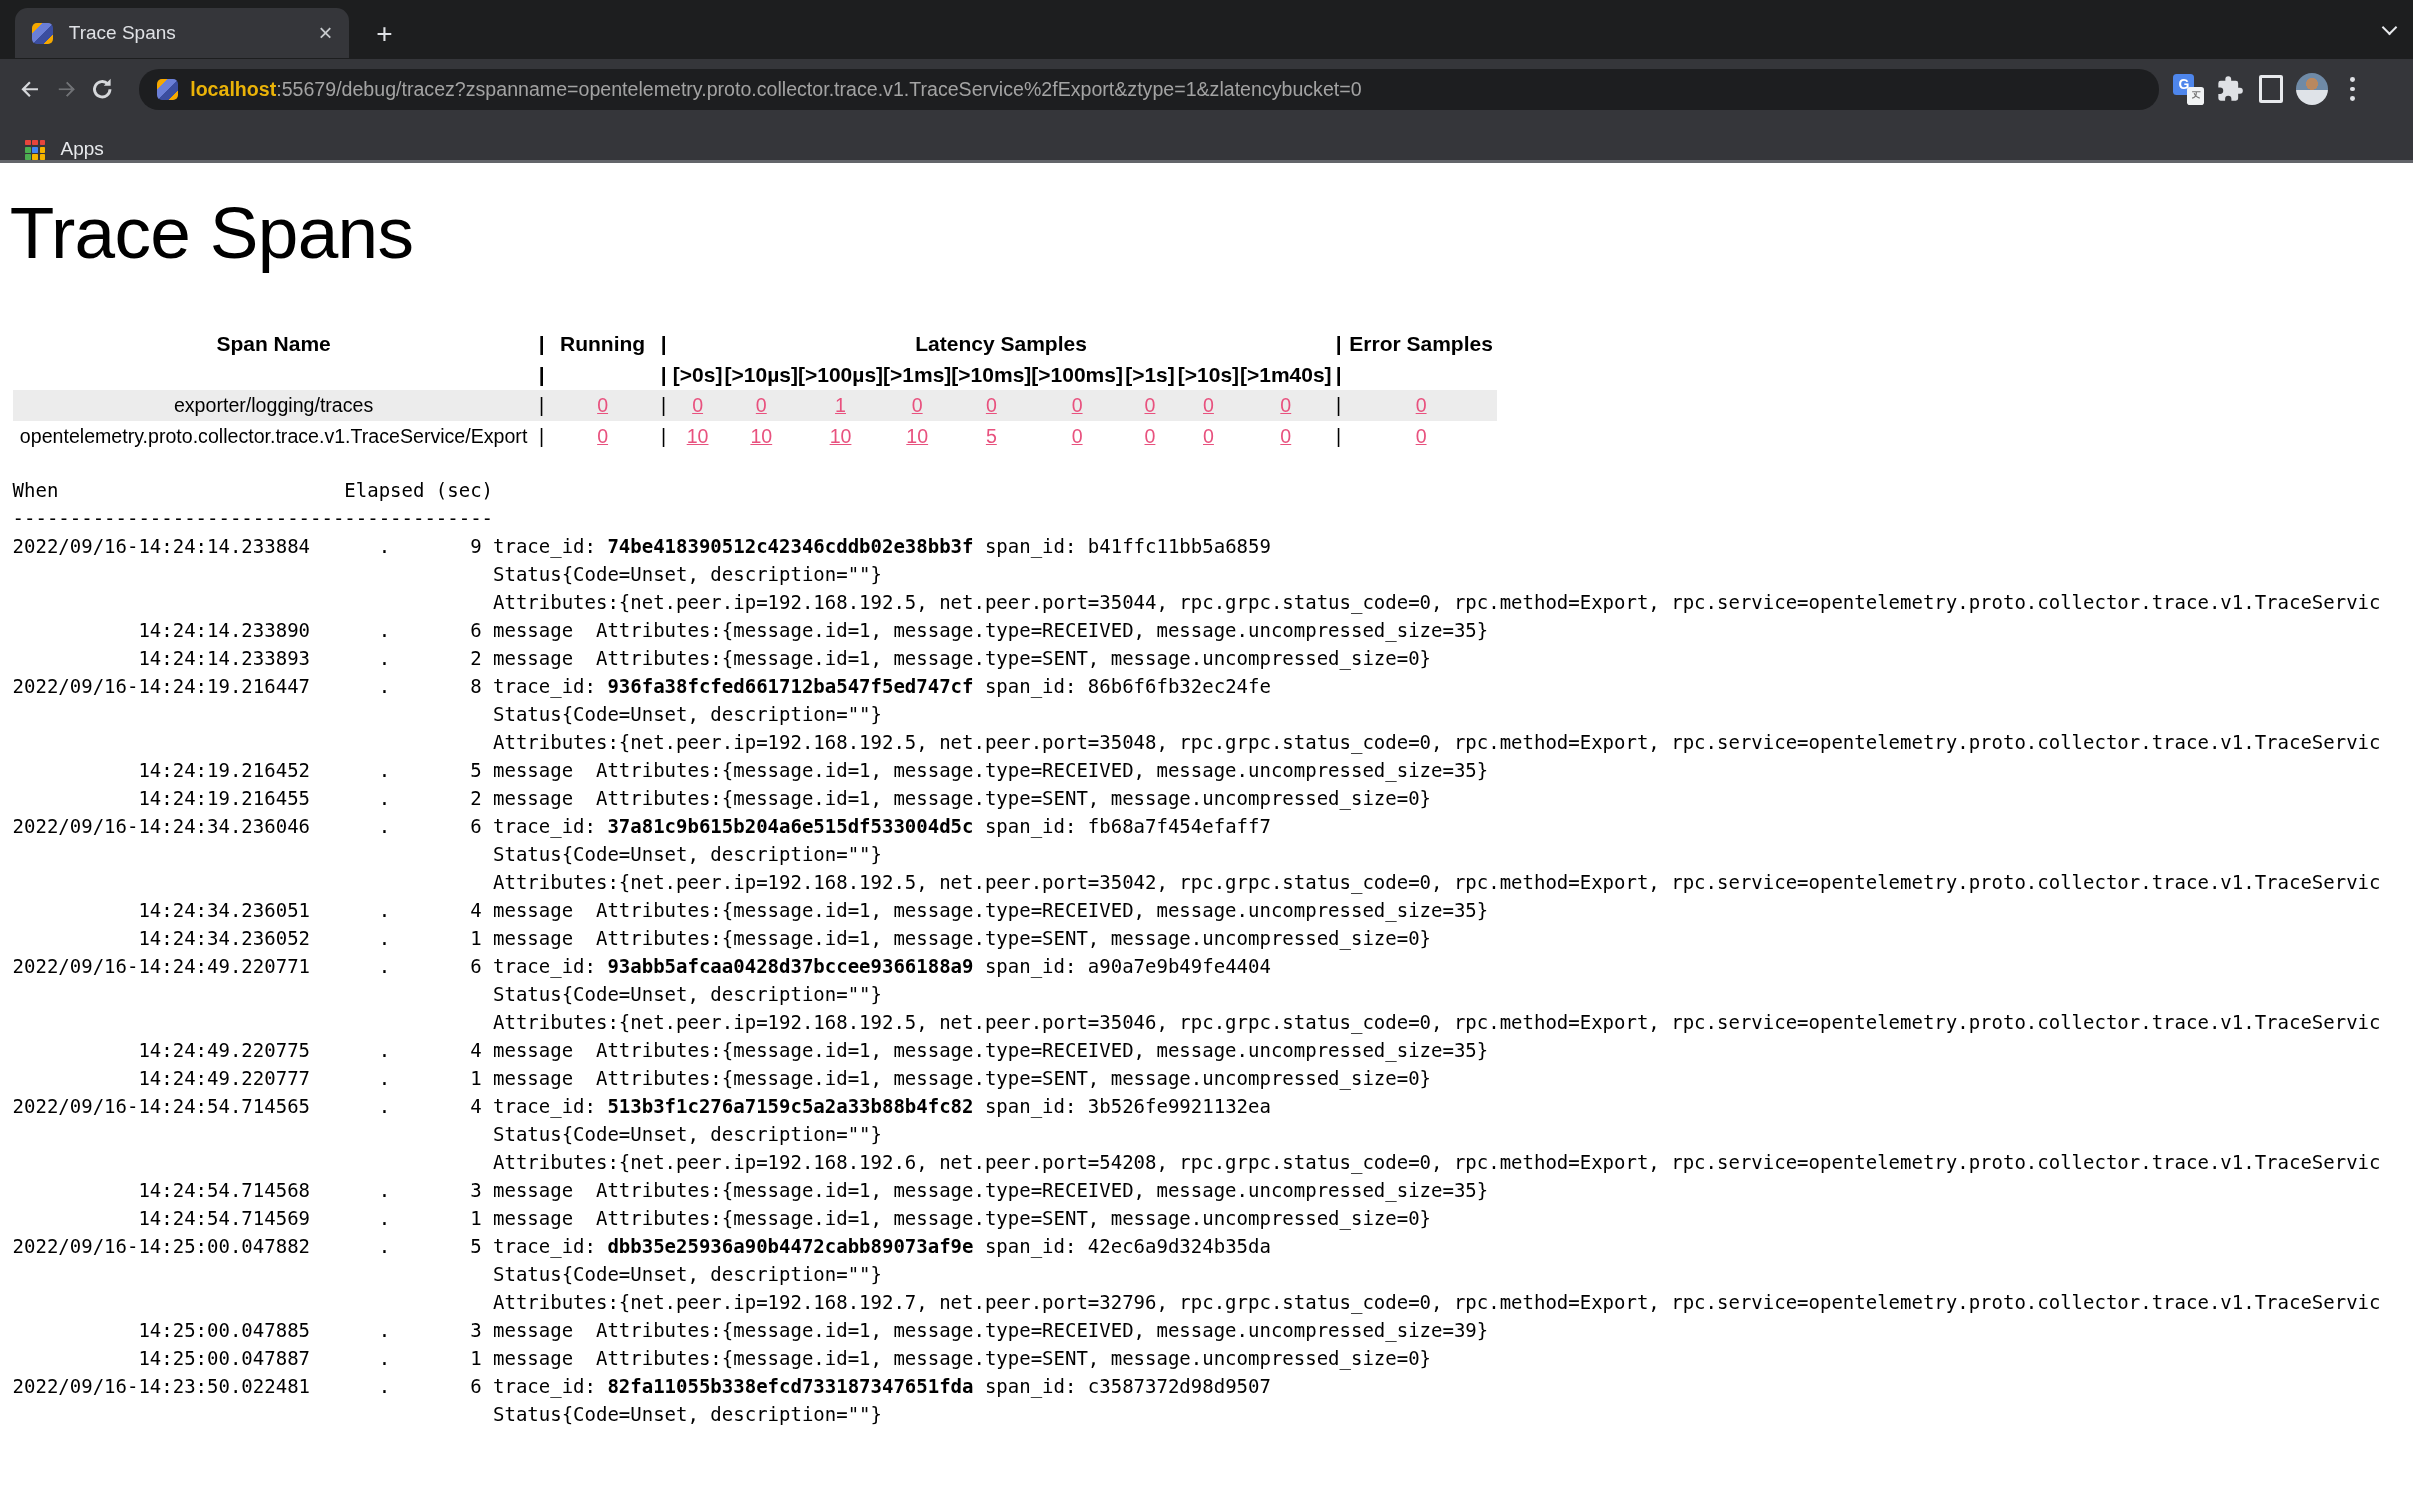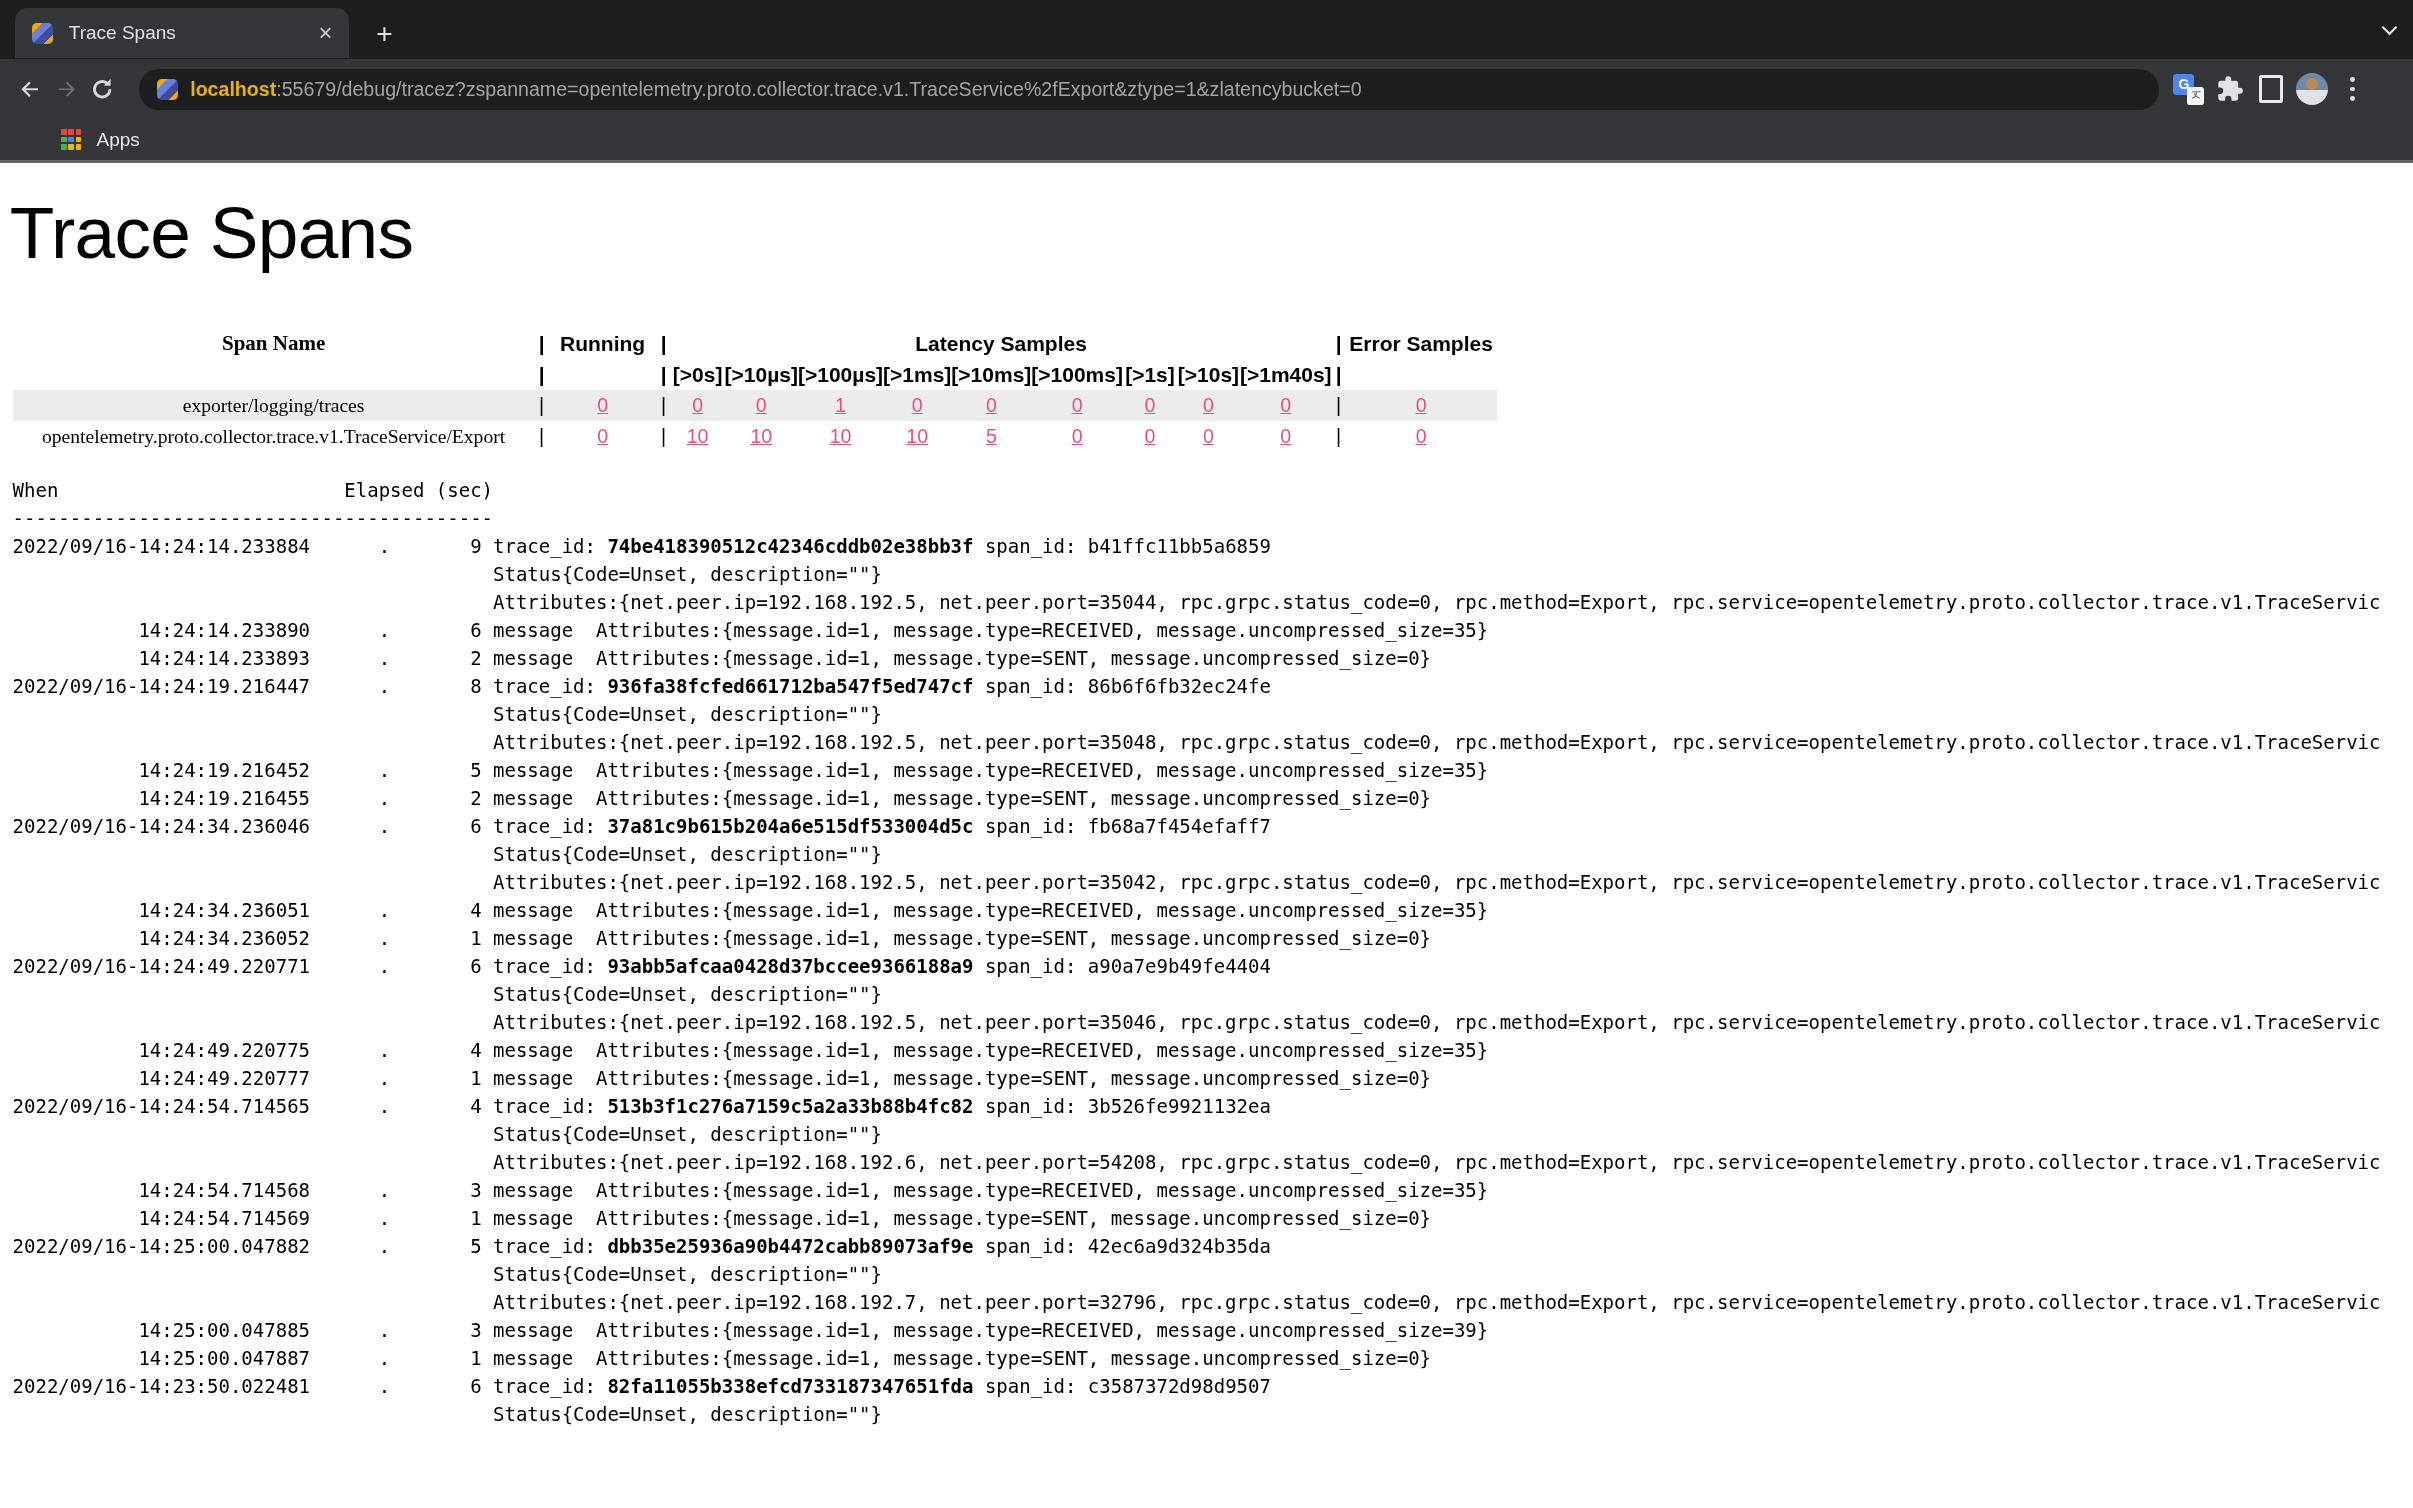--- a/index.html
+++ b/index.html
@@ -58,36 +58,36 @@
   
   .avatar{
     width:32px;height:32px;border-radius:50%;
     background:
       radial-gradient(circle at 50% 34%, #b9885f 0 22%, rgba(0,0,0,0) 23%),
       linear-gradient(180deg,#6f8aa6 0 52%, #dfe3e8 52%);
   }
   
   .kebab{display:flex;flex-direction:column;gap:4.9px;}
   .kebab i{width:4.9px;height:4.9px;border-radius:50%;background:#dfe1e5;}
-  .bookmarks{height:41px;background:#35363a;display:flex;align-items:center;padding-left:36px;}
+  .bookmarks{height:41px;background:#35363a;display:flex;align-items:flex-end;}
   .apps-grid{display:grid;grid-template-columns:repeat(3,5.6px);grid-auto-rows:5.6px;gap:1.7px;margin-left:25px;}
   .apps-grid i{display:block;width:5.6px;height:5.6px;border-radius:0.7px;}
   .apps-label{color:#e8eaed;font-size:19px;margin-left:15.4px;}
   .chrome-divider{height:2.8px;background:#63656a;}
   
   .page{padding:0 0 0 12.6px;color:#000;}
   h1.page-title{font-weight:400;font-size:73px;line-height:1.05;margin:32px 0 0 -2.8px;letter-spacing:-0.7px;}
   table.summary{border-collapse:collapse;margin-top:57px;table-layout:fixed;}
   table.summary th,table.summary td{
     height:31px;padding:0;font-size:19.6px;vertical-align:middle;text-align:center;white-space:nowrap;
   }
   table.summary th{font-weight:bold;font-size:21px;}
   th.bucket-h{font-size:19.6px;}
   .col-name{width:522px;} .col-pipe{width:14px;} .col-running{width:108px;} .col-err{width:151px;}
-  .cell-left{text-align:right;font-family:Liberation Serif, serif;}
+  .cell-left{text-align:right;}
   td.cell-left{font-size:19px;}
   .row-shaded{background:#ececec;}
   a.lnk{color:#e8517e;text-decoration:underline;cursor:pointer;}
   p.selected-span{font-size:20px;font-weight:bold;margin:4.2px 0 0 0;line-height:25px;}
   p.requests{font-size:21px;font-weight:400;margin:29px 0 0 0;line-height:25px;}
   pre.listing{
     margin:24px 0 0 0;font-family:"DejaVu Sans Mono",monospace;
     font-size:19px;line-height:28px;white-space:pre;color:#000;
   }
   pre.listing b{font-weight:bold;}

